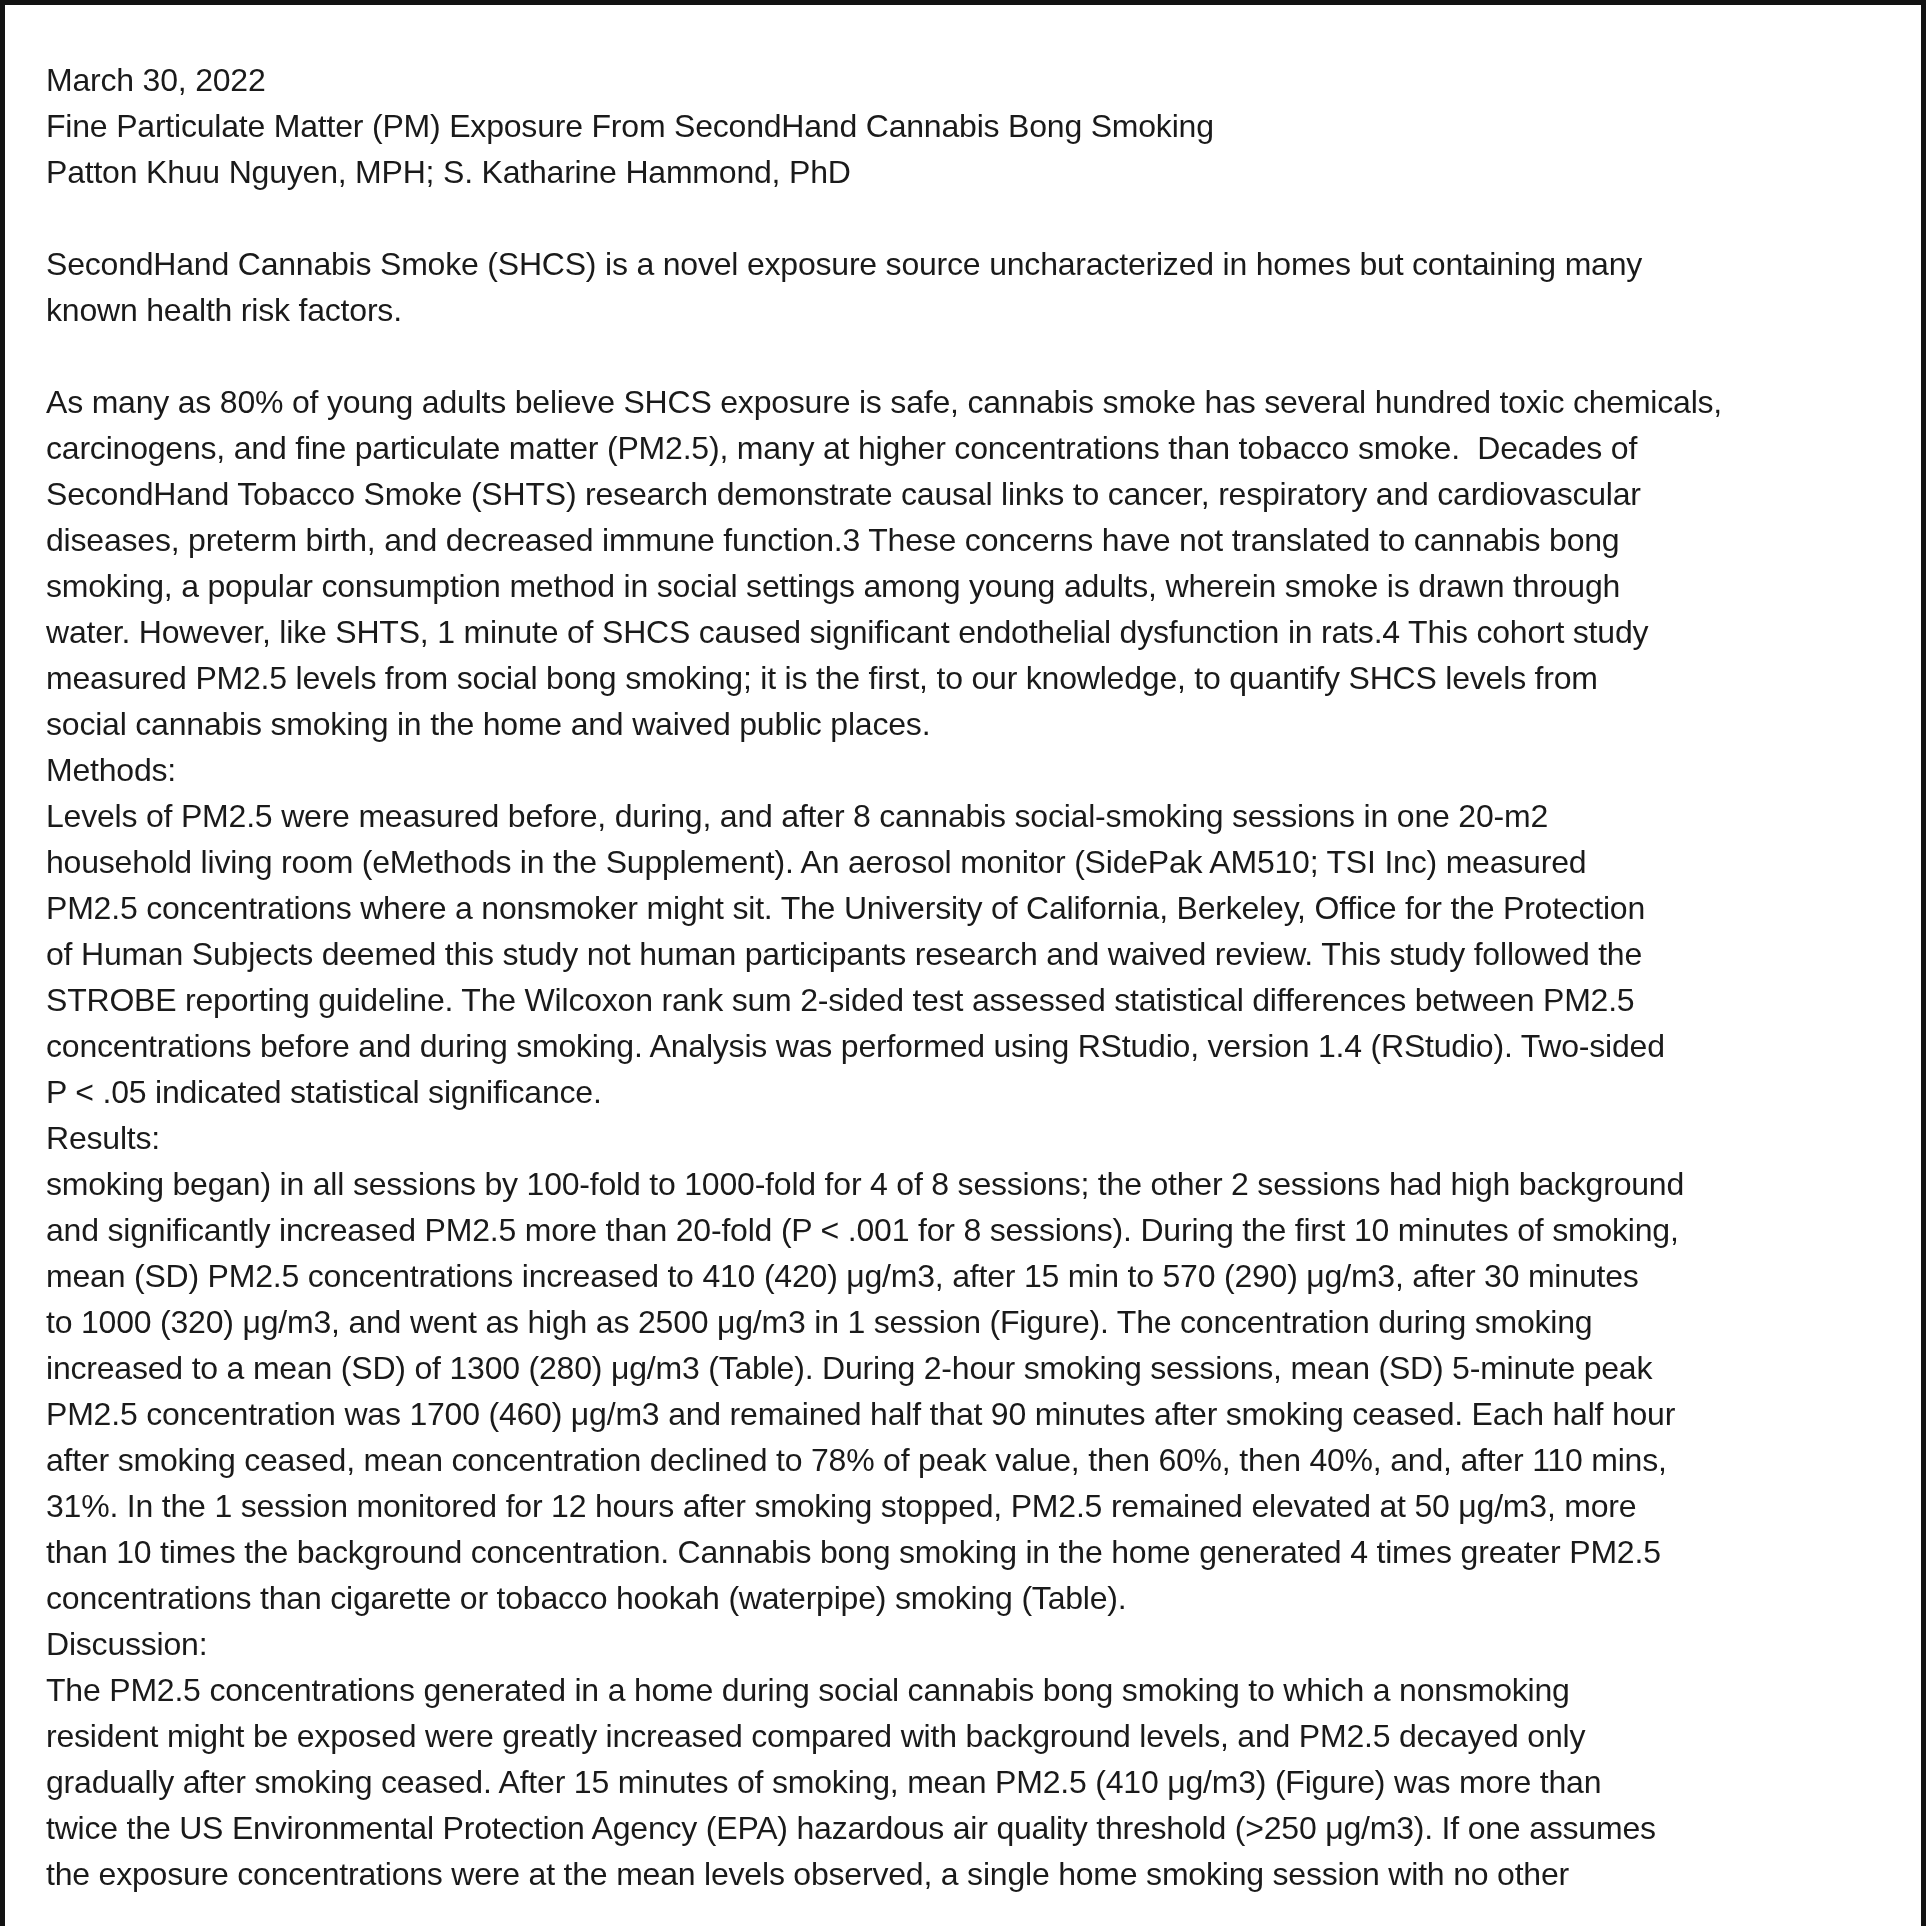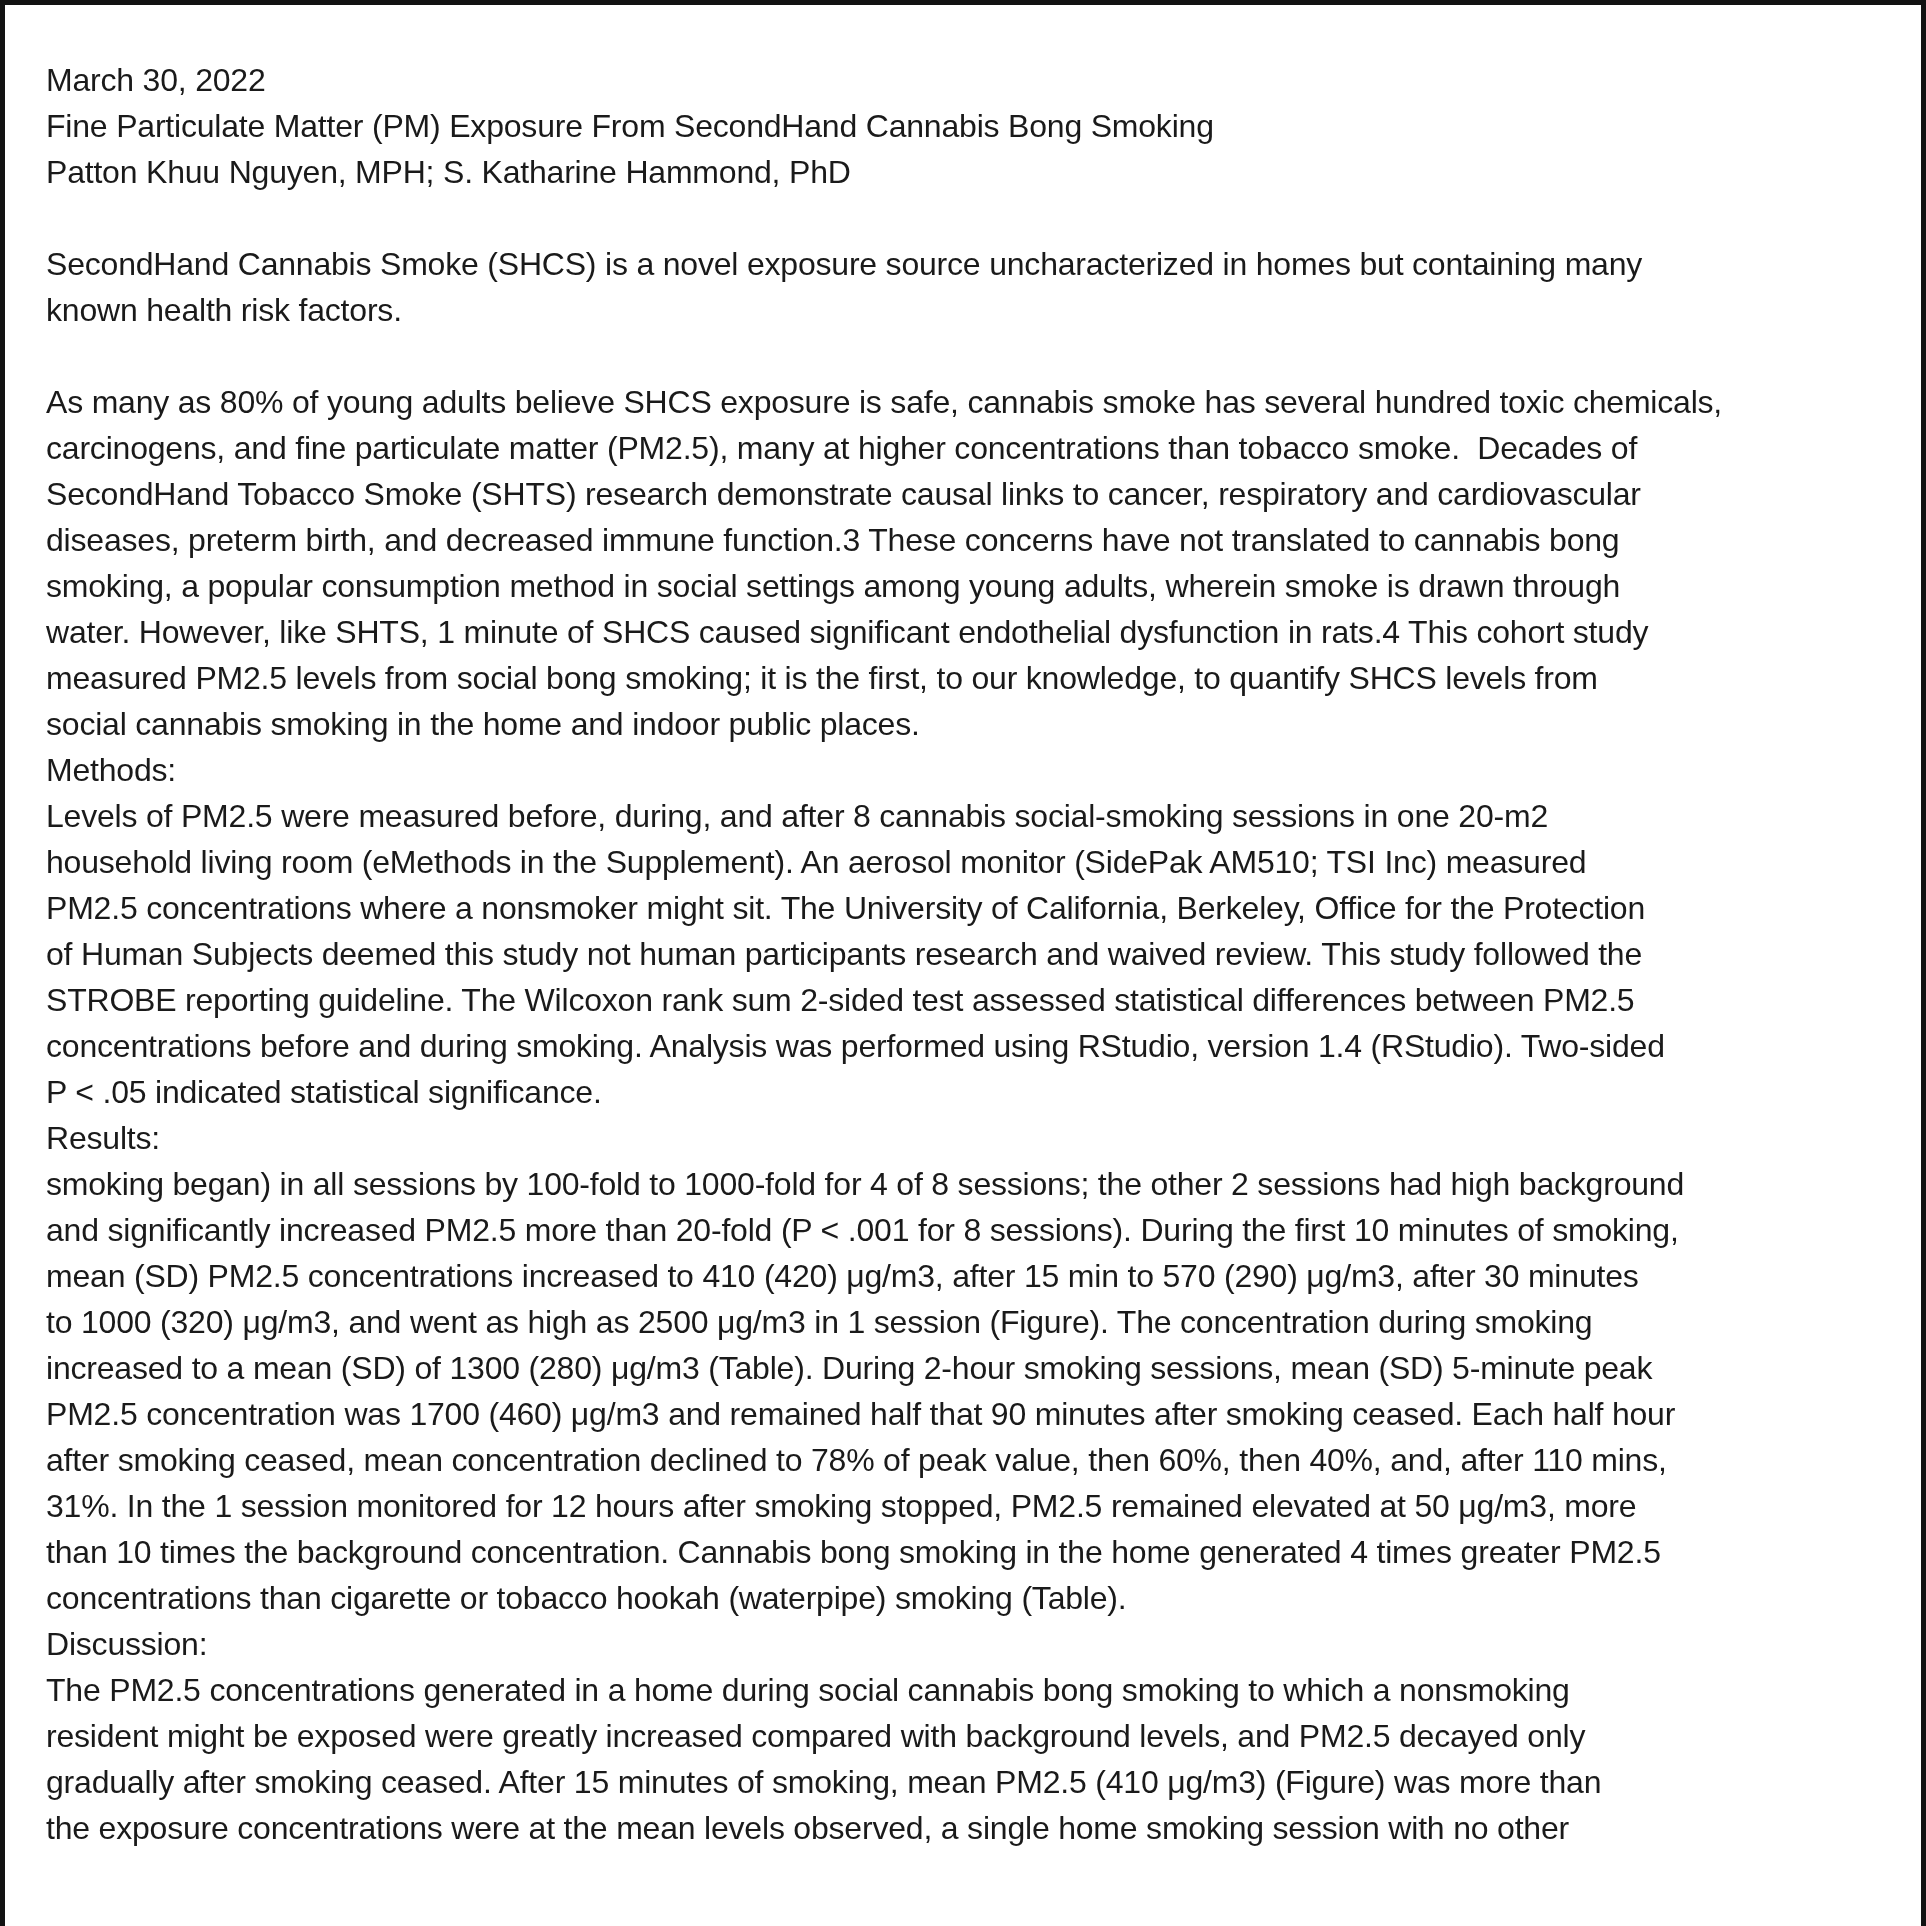--- a/index.html
+++ b/index.html
@@ -38,21 +38,21 @@
   <div class="line">SecondHand Cannabis Smoke (SHCS) is a novel exposure source uncharacterized in homes but containing many</div>
   <div class="line">known health risk factors.</div>
   <div class="line"></div>
   <div class="line">As many as 80% of young adults believe SHCS exposure is safe, cannabis smoke has several hundred toxic chemicals,</div>
   <div class="line">carcinogens, and fine particulate matter (PM2.5), many at higher concentrations than tobacco smoke.  Decades of</div>
   <div class="line">SecondHand Tobacco Smoke (SHTS) research demonstrate causal links to cancer, respiratory and cardiovascular</div>
   <div class="line">diseases, preterm birth, and decreased immune function.3 These concerns have not translated to cannabis bong</div>
   <div class="line">smoking, a popular consumption method in social settings among young adults, wherein smoke is drawn through</div>
   <div class="line">water. However, like SHTS, 1 minute of SHCS caused significant endothelial dysfunction in rats.4 This cohort study</div>
   <div class="line">measured PM2.5 levels from social bong smoking; it is the first, to our knowledge, to quantify SHCS levels from</div>
-  <div class="line">social cannabis smoking in the home and indoor public places.</div>
+  <div class="line">social cannabis smoking in the home and waived public places.</div>
   <div class="line">Methods:</div>
   <div class="line">Levels of PM2.5 were measured before, during, and after 8 cannabis social-smoking sessions in one 20-m2</div>
   <div class="line">household living room (eMethods in the Supplement). An aerosol monitor (SidePak AM510; TSI Inc) measured</div>
   <div class="line">PM2.5 concentrations where a nonsmoker might sit. The University of California, Berkeley, Office for the Protection</div>
   <div class="line">of Human Subjects deemed this study not human participants research and waived review. This study followed the</div>
   <div class="line">STROBE reporting guideline. The Wilcoxon rank sum 2-sided test assessed statistical differences between PM2.5</div>
   <div class="line">concentrations before and during smoking. Analysis was performed using RStudio, version 1.4 (RStudio). Two-sided</div>
   <div class="line">P &lt; .05 indicated statistical significance.</div>
   <div class="line">Results:</div>
   <div class="line">smoking began) in all sessions by 100-fold to 1000-fold for 4 of 8 sessions; the other 2 sessions had high background</div>
@@ -62,16 +62,17 @@
   <div class="line">increased to a mean (SD) of 1300 (280) μg/m3 (Table). During 2-hour smoking sessions, mean (SD) 5-minute peak</div>
   <div class="line">PM2.5 concentration was 1700 (460) μg/m3 and remained half that 90 minutes after smoking ceased. Each half hour</div>
   <div class="line">after smoking ceased, mean concentration declined to 78% of peak value, then 60%, then 40%, and, after 110 mins,</div>
   <div class="line">31%. In the 1 session monitored for 12 hours after smoking stopped, PM2.5 remained elevated at 50 μg/m3, more</div>
   <div class="line">than 10 times the background concentration. Cannabis bong smoking in the home generated 4 times greater PM2.5</div>
   <div class="line">concentrations than cigarette or tobacco hookah (waterpipe) smoking (Table).</div>
   <div class="line">Discussion:</div>
   <div class="line">The PM2.5 concentrations generated in a home during social cannabis bong smoking to which a nonsmoking</div>
   <div class="line">resident might be exposed were greatly increased compared with background levels, and PM2.5 decayed only</div>
   <div class="line">gradually after smoking ceased. After 15 minutes of smoking, mean PM2.5 (410 μg/m3) (Figure) was more than</div>
+  <div class="line">twice the US Environmental Protection Agency (EPA) hazardous air quality threshold (&gt;250 μg/m3). If one assumes</div>
   <div class="line">the exposure concentrations were at the mean levels observed, a single home smoking session with no other</div>
 
 </div>
 
 
 </body></html>

